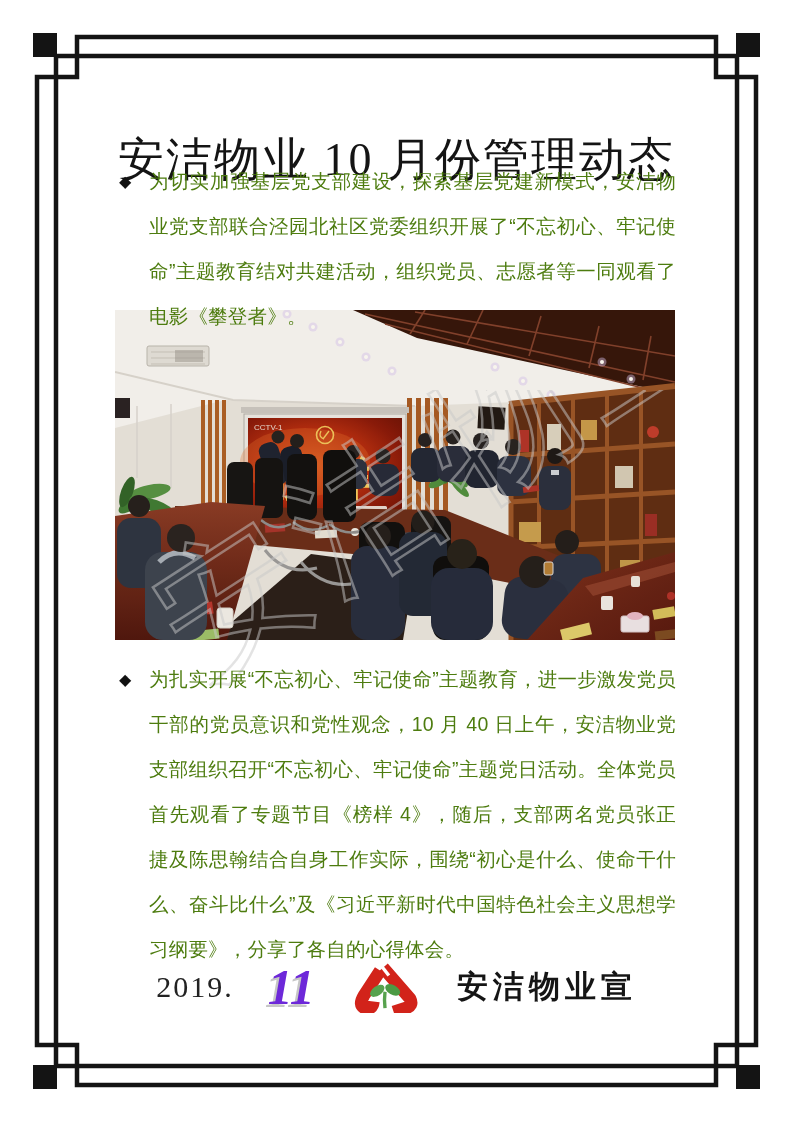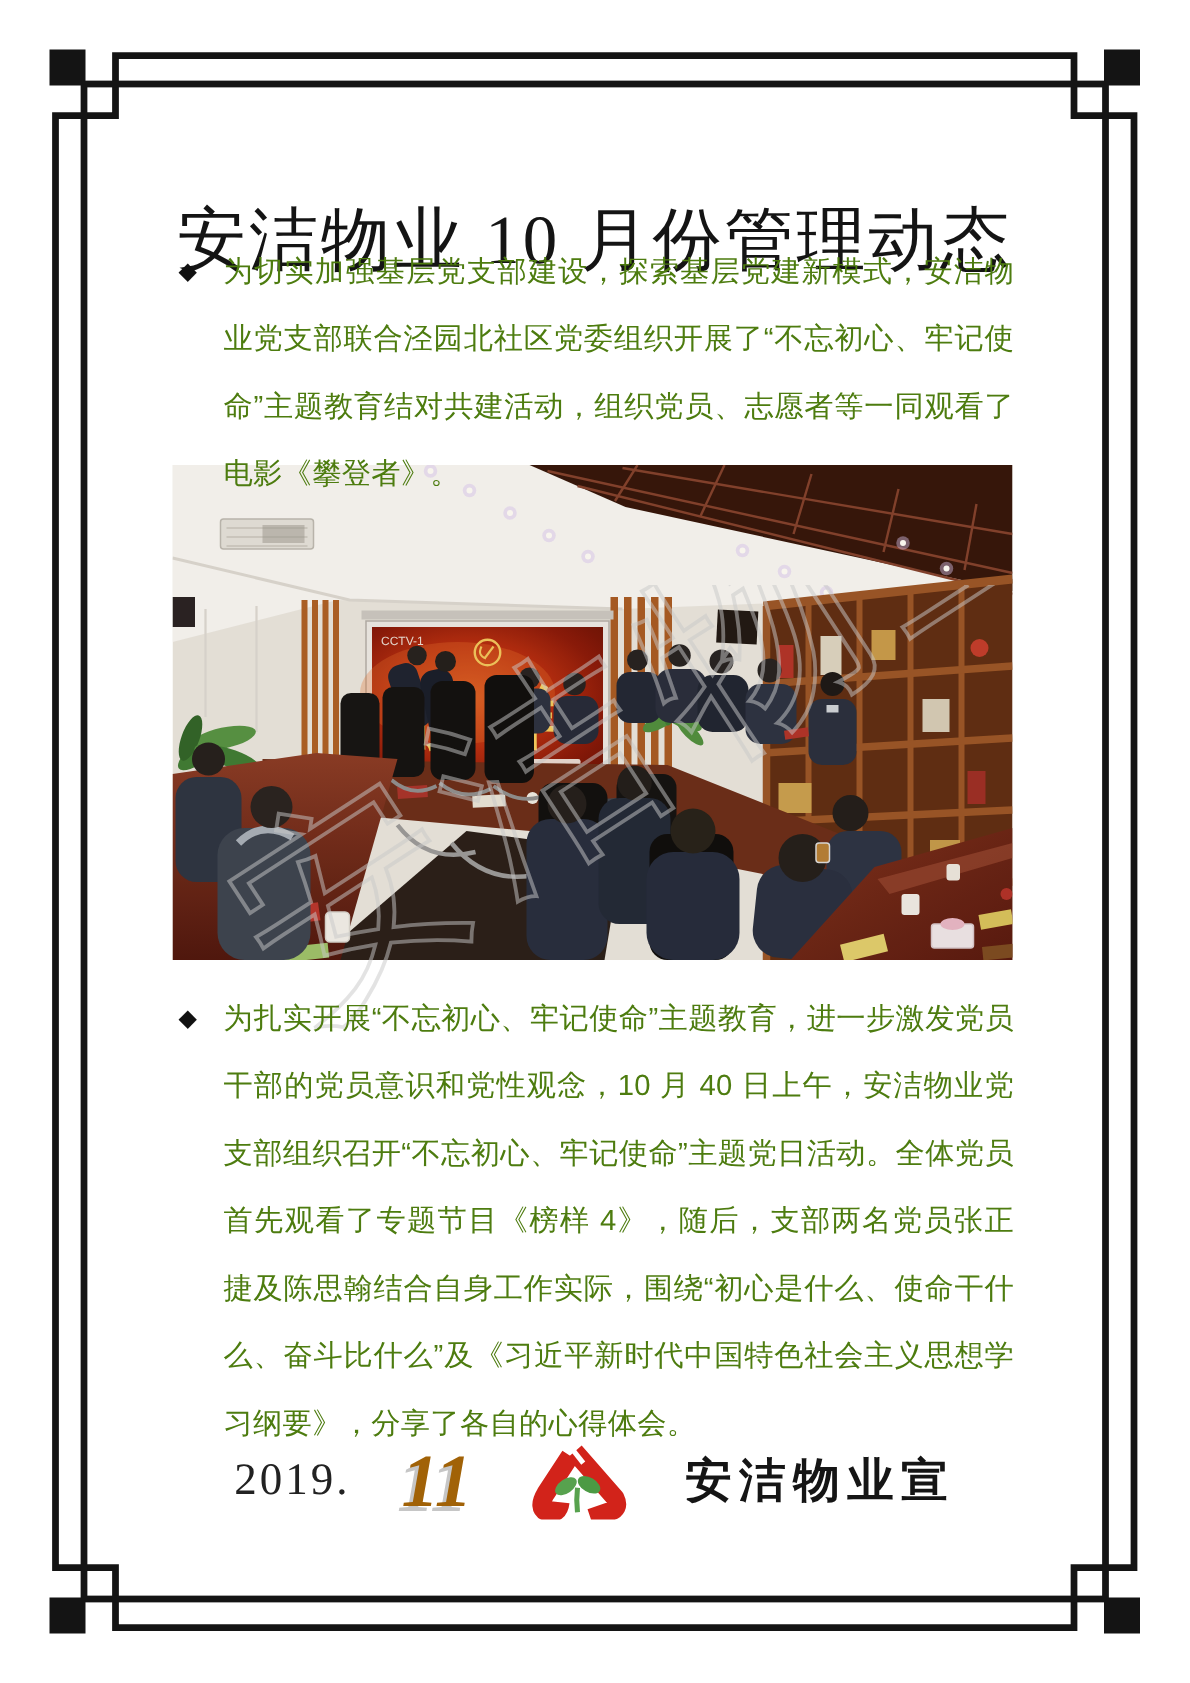--- a/index.html
+++ b/index.html
@@ -14,21 +14,21 @@
   .para .ptext{flex:1;font-size:19.5px;line-height:45px;text-align:justify;
                letter-spacing:0.2px;color:#4d7c0f;}
   .para1{top:159px;}
   .para2{top:657px;}
   .photo-wrap{position:absolute;left:115px;top:310px;width:560px;height:330px;z-index:1;}
   .watermark-svg{position:absolute;left:110px;top:390px;width:620px;height:360px;z-index:2;pointer-events:none;}
   .footer{position:absolute;top:954px;left:0;width:793px;height:66px;z-index:3;
           display:flex;justify-content:center;align-items:center;gap:30px;}
   .footer .year{font-family:"Liberation Serif","DejaVu Serif",serif;font-size:30px;color:#222;letter-spacing:2px;}
   .footer .month{font-family:"Liberation Serif","DejaVu Serif",serif;font-style:italic;font-weight:bold;
-                 font-size:50px;color:#a16207;text-shadow:-3px 3px 0 #c6c6c6;margin:0 4px;}
+                 font-size:50px;color:#6d28d9;text-shadow:-3px 3px 0 #c6c6c6;margin:0 4px;}
   .footer .sign{font-family:Liberation Serif, serif;font-weight:bold;
                 font-size:31px;color:#151515;letter-spacing:5px;margin-left:6px;}
 </style>
 </head>
 <body>
 
 <div class="page">
 
   <svg class="frame-svg" width="793" height="1122" viewBox="0 0 793 1122">
     <path d="M77,37 H716 V77 H756 V1045 H716 V1085 H77 V1045 H37 V77 H77 Z" fill="none" stroke="#141414" stroke-width="4.5"></path>

